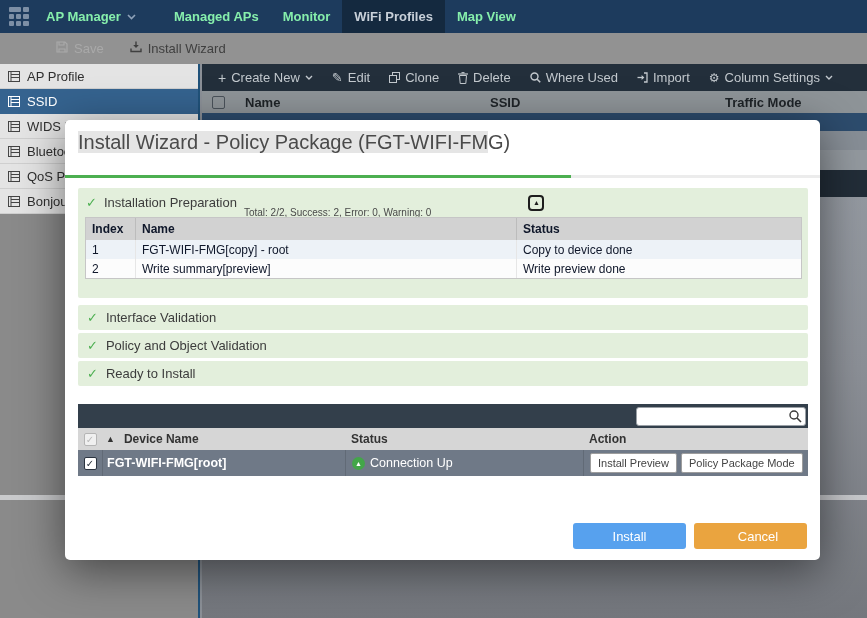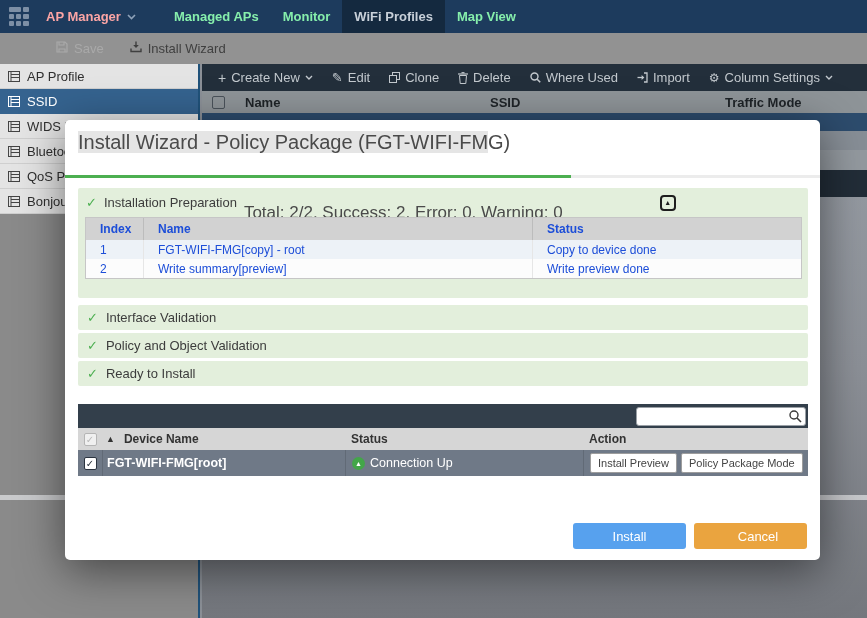--- a/index.html
+++ b/index.html
@@ -5,21 +5,21 @@
   * { box-sizing: border-box; margin: 0; padding: 0; }
   html, body { width: 867px; height: 618px; overflow: hidden; }
   body { font-family: "Liberation Sans", "DejaVu Sans", sans-serif; font-size: 13px; color: #333; }
   #app { position: relative; width: 867px; height: 618px; background: #8b9097; overflow: hidden; }
 
   
   .topnav { position: absolute; left: 0; top: 0; width: 867px; height: 33px;
             background: #1d3b5d; display: flex; align-items: stretch; }
   .logo-box { width: 38px; display: flex; align-items: center; justify-content: center; cursor: pointer; }
   .app-menu { display: flex; align-items: center; gap: 6px; padding: 0 14px 0 8px;
-              color: #fca5a5; font-weight: bold; cursor: pointer; }
+              color: #86efac; font-weight: bold; cursor: pointer; }
   .nav-tabs { display: flex; align-items: stretch; margin-left: 12px; }
   .nav-tab { display: flex; align-items: center; padding: 0 12px; color: #86efac;
              font-weight: bold; cursor: pointer; }
   .nav-tab.active { background: #14293f; color: #c8d0d9; }
 
   
   .toolbar2 { position: absolute; left: 0; top: 33px; width: 867px; height: 31px;
               background: #929292; display: flex; align-items: center; gap: 26px; padding-left: 56px; }
   .tb2-btn { display: flex; align-items: flex-start; gap: 6px; cursor: pointer; color: #3f3f3f; }
   .tb2-btn.disabled { color: #a9a9a9; }
@@ -60,30 +60,30 @@
            border-radius: 5px; box-shadow: 0 10px 45px rgba(0,0,0,0.5); z-index: 10; }
   .m-title { position: absolute; left: 13px; top: 11px; font-size: 20px; color: #4a4a4a; white-space: nowrap; }
   .m-title .hl { background: #e5e5e5; }
   .m-progress-track { position: absolute; left: 0; top: 55px; width: 755px; height: 3px; background: #ececec; }
   .m-progress-fill { height: 3px; background: #4caf50; }
 
   .prep-panel { position: absolute; left: 13px; top: 68px; width: 730px; height: 110px; background: #e3efdc; border-radius: 2px; }
   .prep-head { display: flex; align-items: center; gap: 7px; height: 29px; padding: 0 8px; }
   .g-check { color: #4caf50; font-weight: bold; font-size: 13px; }
   .prep-label { color: #3c3c3c; font-size: 13px; }
-  .prep-summary { color: #4a4a4a; font-size: 17px; margin-top: 20px; }
+  .prep-summary { color: #4a4a4a; font-size: 10px; margin-top: 20px; }
   .collapse-btn { margin-left: 90px; width: 16px; height: 16px; border: 2px solid #1d1d1d; border-radius: 4px;
                   display: flex; align-items: center; justify-content: center; font-size: 7px; color: #1d1d1d; cursor: pointer; }
 
   .prep-table { position: absolute; left: 7px; top: 29px; width: 717px; border: 1px solid #c6c6c6; background: #fff; }
   .pt-row { display: flex; }
   .pt-head { background: #d2d2d2; font-weight: bold; }
   .pt-head .pt-cell { height: 22px; border-right: 1px solid #bcbcbc; }
-  .pt-cell { display: flex; align-items: center; padding-left: 6px; font-size: 12px; color: #1d4ed8;
-             height: 19px; border-right: 1px solid #e6e6e6; overflow: hidden; white-space: nowrap; margin-left: 8px; }
+  .pt-cell { display: flex; align-items: center; padding-left: 6px; font-size: 12px; color: #0f172a;
+             height: 19px; border-right: 1px solid #e6e6e6; overflow: hidden; white-space: nowrap; }
   .pt-c1 { width: 50px; } .pt-c2 { width: 381px; } .pt-c3 { flex: 1; border-right: none !important; }
   .pt-r1 { background: #edf2f7; } .pt-r2 { background: #fcfcfc; }
 
   .valid-row { position: absolute; left: 13px; width: 730px; height: 25px; background: #e3efdc; border-radius: 2px;
                display: flex; align-items: center; gap: 8px; padding-left: 9px; font-size: 13px; color: #3c3c3c; }
 
   .dev-table { position: absolute; left: 13px; top: 284px; width: 730px; }
   .dev-search-bar { height: 24px; background: #333f4b; display: flex; align-items: center; justify-content: flex-end; padding-right: 2px; }
   .search-wrap { position: relative; width: 170px; height: 19px; }
   .search-input { width: 170px; height: 19px; border: 1px solid #9aa0a6; border-radius: 3px; padding: 0 20px 0 6px;

